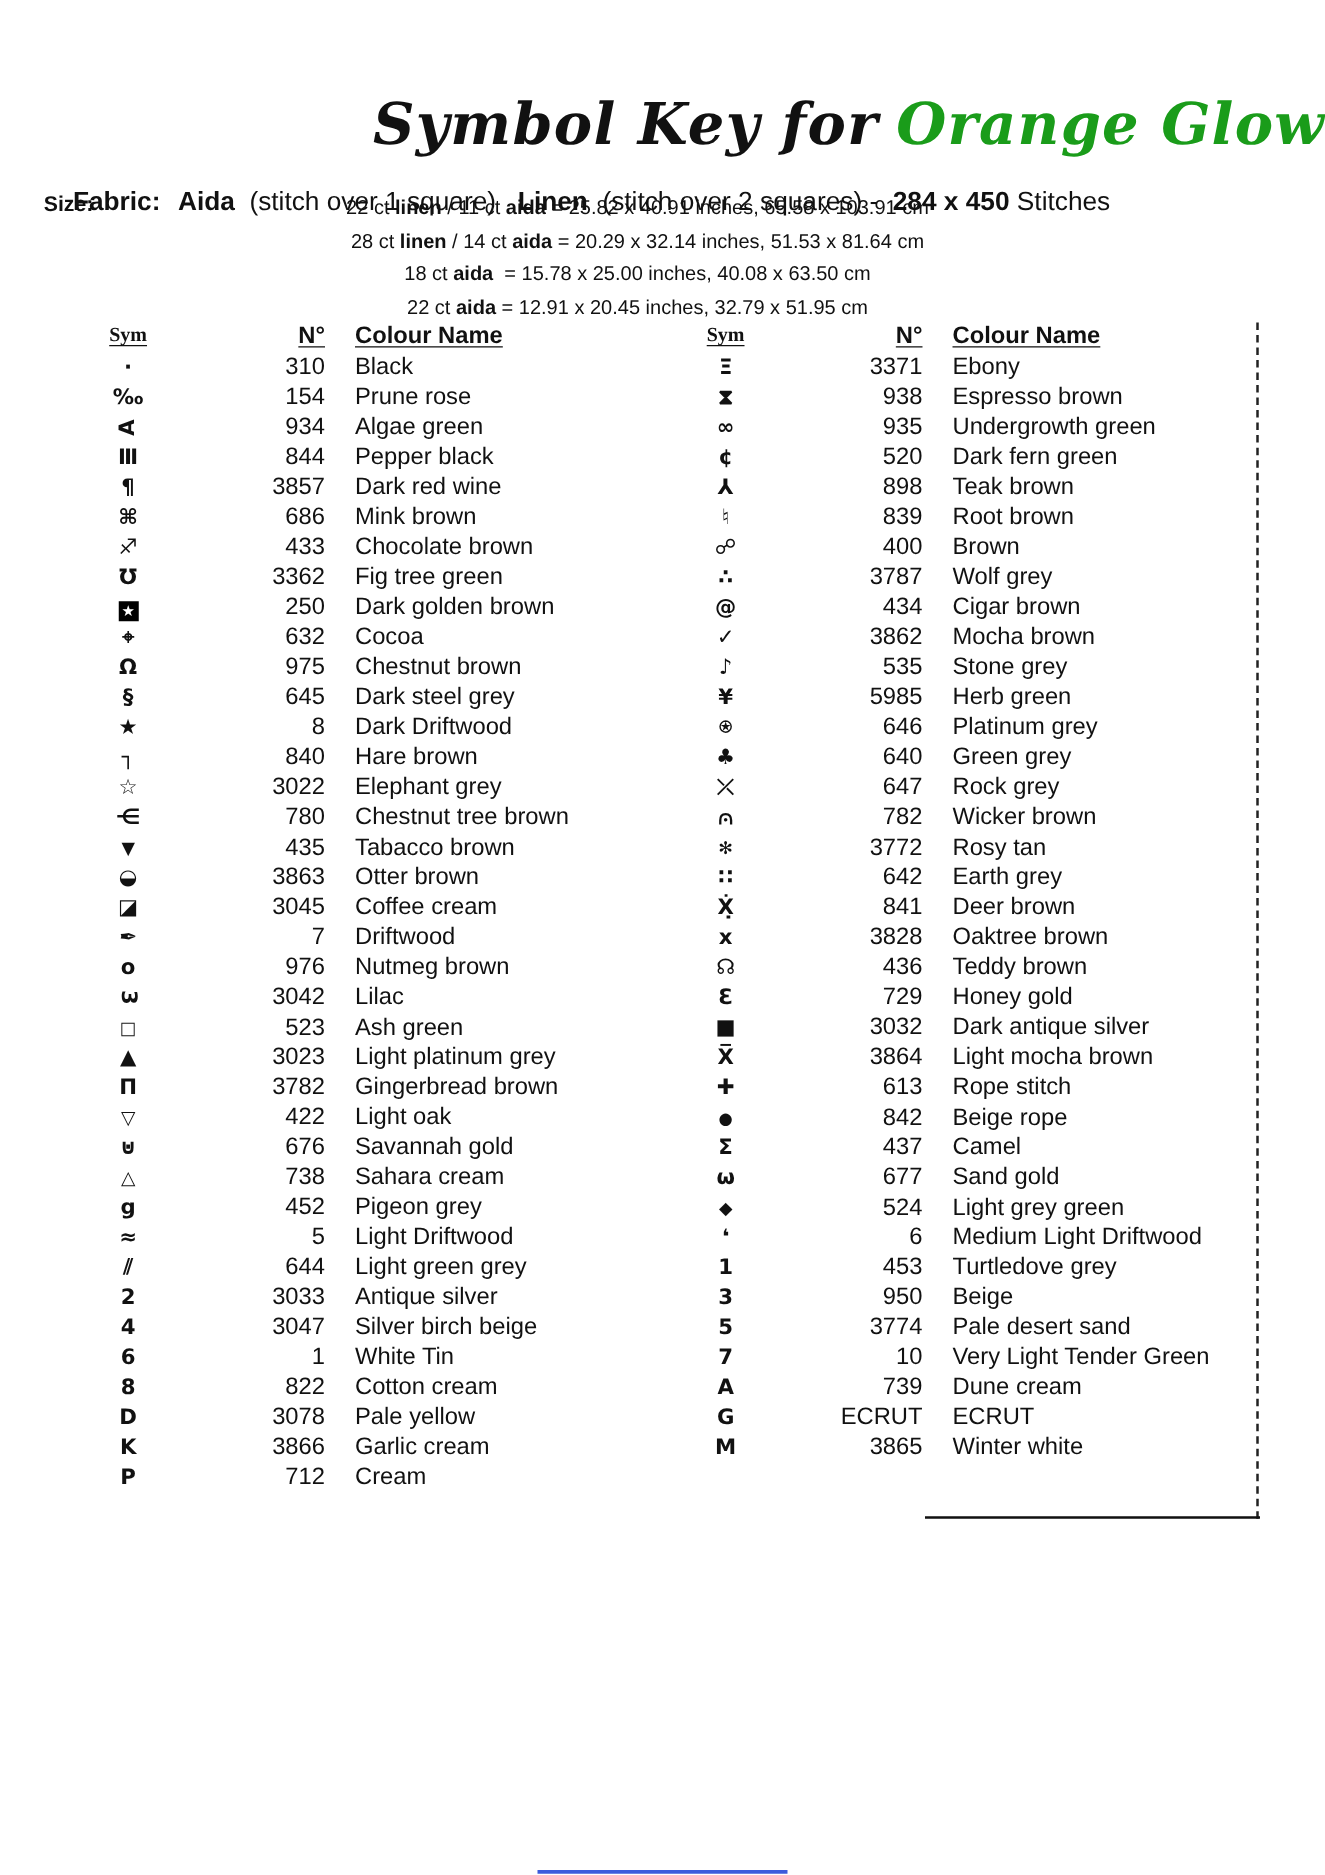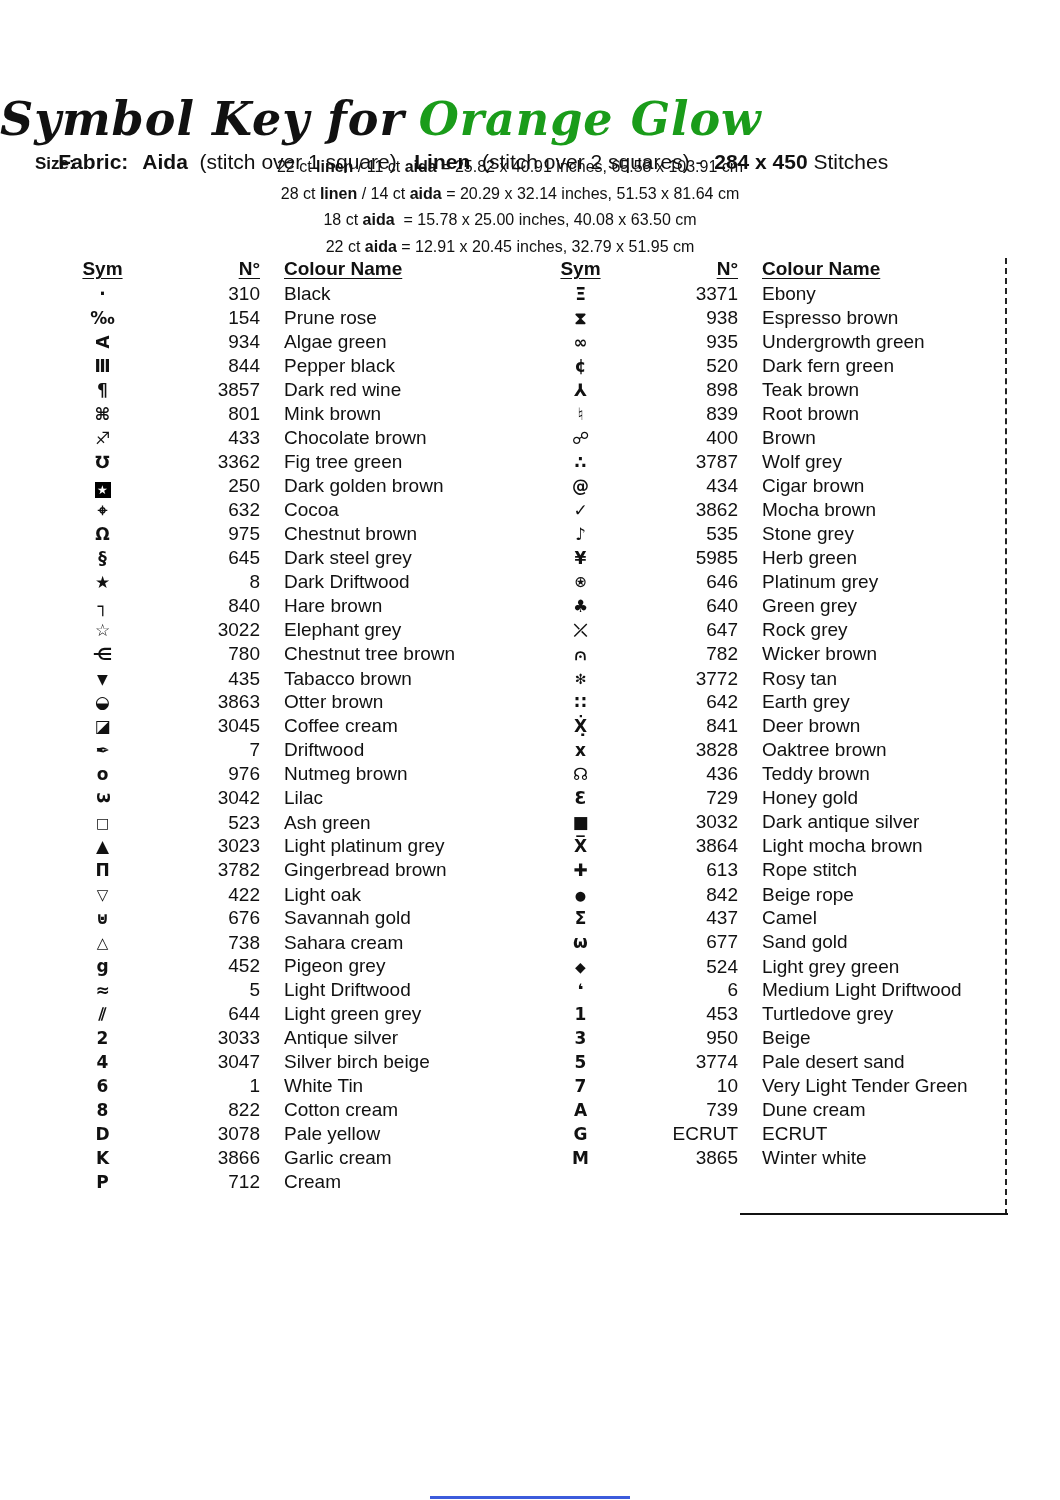--- a/index.html
+++ b/index.html
@@ -1,23 +1,23 @@
 <!DOCTYPE html>
 <html><head>
 <meta charset="utf-8">
 <style>
   html,body{margin:0;padding:0;}
   body{width:1060px;height:1500px;position:relative;background:#ffffff;
        font-family:"Liberation Sans",sans-serif;color:#111;}
   .page{position:absolute;inset:0;}
 
   
-  .title{position:absolute;top:72px;left:0;width:100%;text-align:left;
+  .title{position:absolute;top:72px;left:0;width:100%;text-align:right;
          font-family:"DejaVu Serif",serif;font-style:italic;font-weight:700;
-         font-size:46px;letter-spacing:1px;margin-top:20px;}
+         font-size:46px;letter-spacing:1px;}
   .title .green{margin-left:14px;}
 
   
   .fabric{position:absolute;top:126px;left:35px;width:990px;font-size:21px;
           white-space:pre-wrap;}
   .fabric .lbl{font-weight:700;margin-right:14px;}
   .b{font-weight:700;}
 
   
   .size-label{position:absolute;top:154px;left:35px;font-size:17px;font-weight:700;}
@@ -30,21 +30,21 @@
   .key-col.left{left:55px;top:256px;width:465px;}
   .key-col.right{left:533px;top:256px;width:467px;}
   .krow{display:grid;grid-template-columns:95px 110px 1fr;height:24px;
         line-height:24px;align-items:center;}
   .krow.head{height:26px;line-height:26px;font-weight:700;}
   .krow.head span{text-decoration:underline;text-underline-offset:3px;}
   .c-sym{text-align:center;font-family:"DejaVu Sans",sans-serif;font-size:17px;
          font-weight:600;}
   .c-num{text-align:right;}
   .c-name{text-align:left;padding-left:24px;}
-  .head .c-sym{font-family:Liberation Sans, sans-serif;font-size:19px;}
+  .head .c-sym{font-family:Liberation Serif, serif;font-size:16px;}
   .sym-box{display:inline-block;width:16px;height:16px;background:#000;color:#fff;
            line-height:16px;font-size:12px;text-align:center;vertical-align:-2px;}
   .rot{display:inline-block;}
 
   
   .v-dashed{position:absolute;left:1005px;top:258px;height:957px;width:0;
             border-left:2px dashed #222;}
   .h-solid{position:absolute;left:740px;top:1213px;width:268px;height:0;
            border-top:2px solid #111;}
   .footer-line{position:absolute;left:430px;top:1496px;width:200px;height:3px;}
@@ -91,21 +91,21 @@
         <span class="c-num">844</span>
         <span class="c-name">Pepper black</span>
       </div>
       <div class="krow">
         <span class="c-sym"><span>¶</span></span>
         <span class="c-num">3857</span>
         <span class="c-name">Dark red wine</span>
       </div>
       <div class="krow">
         <span class="c-sym"><span>⌘</span></span>
-        <span class="c-num">801</span>
+        <span class="c-num">686</span>
         <span class="c-name">Mink brown</span>
       </div>
       <div class="krow">
         <span class="c-sym"><span>♐</span></span>
         <span class="c-num">433</span>
         <span class="c-name">Chocolate brown</span>
       </div>
       <div class="krow">
         <span class="c-sym"><span>℧</span></span>
         <span class="c-num">3362</span>

